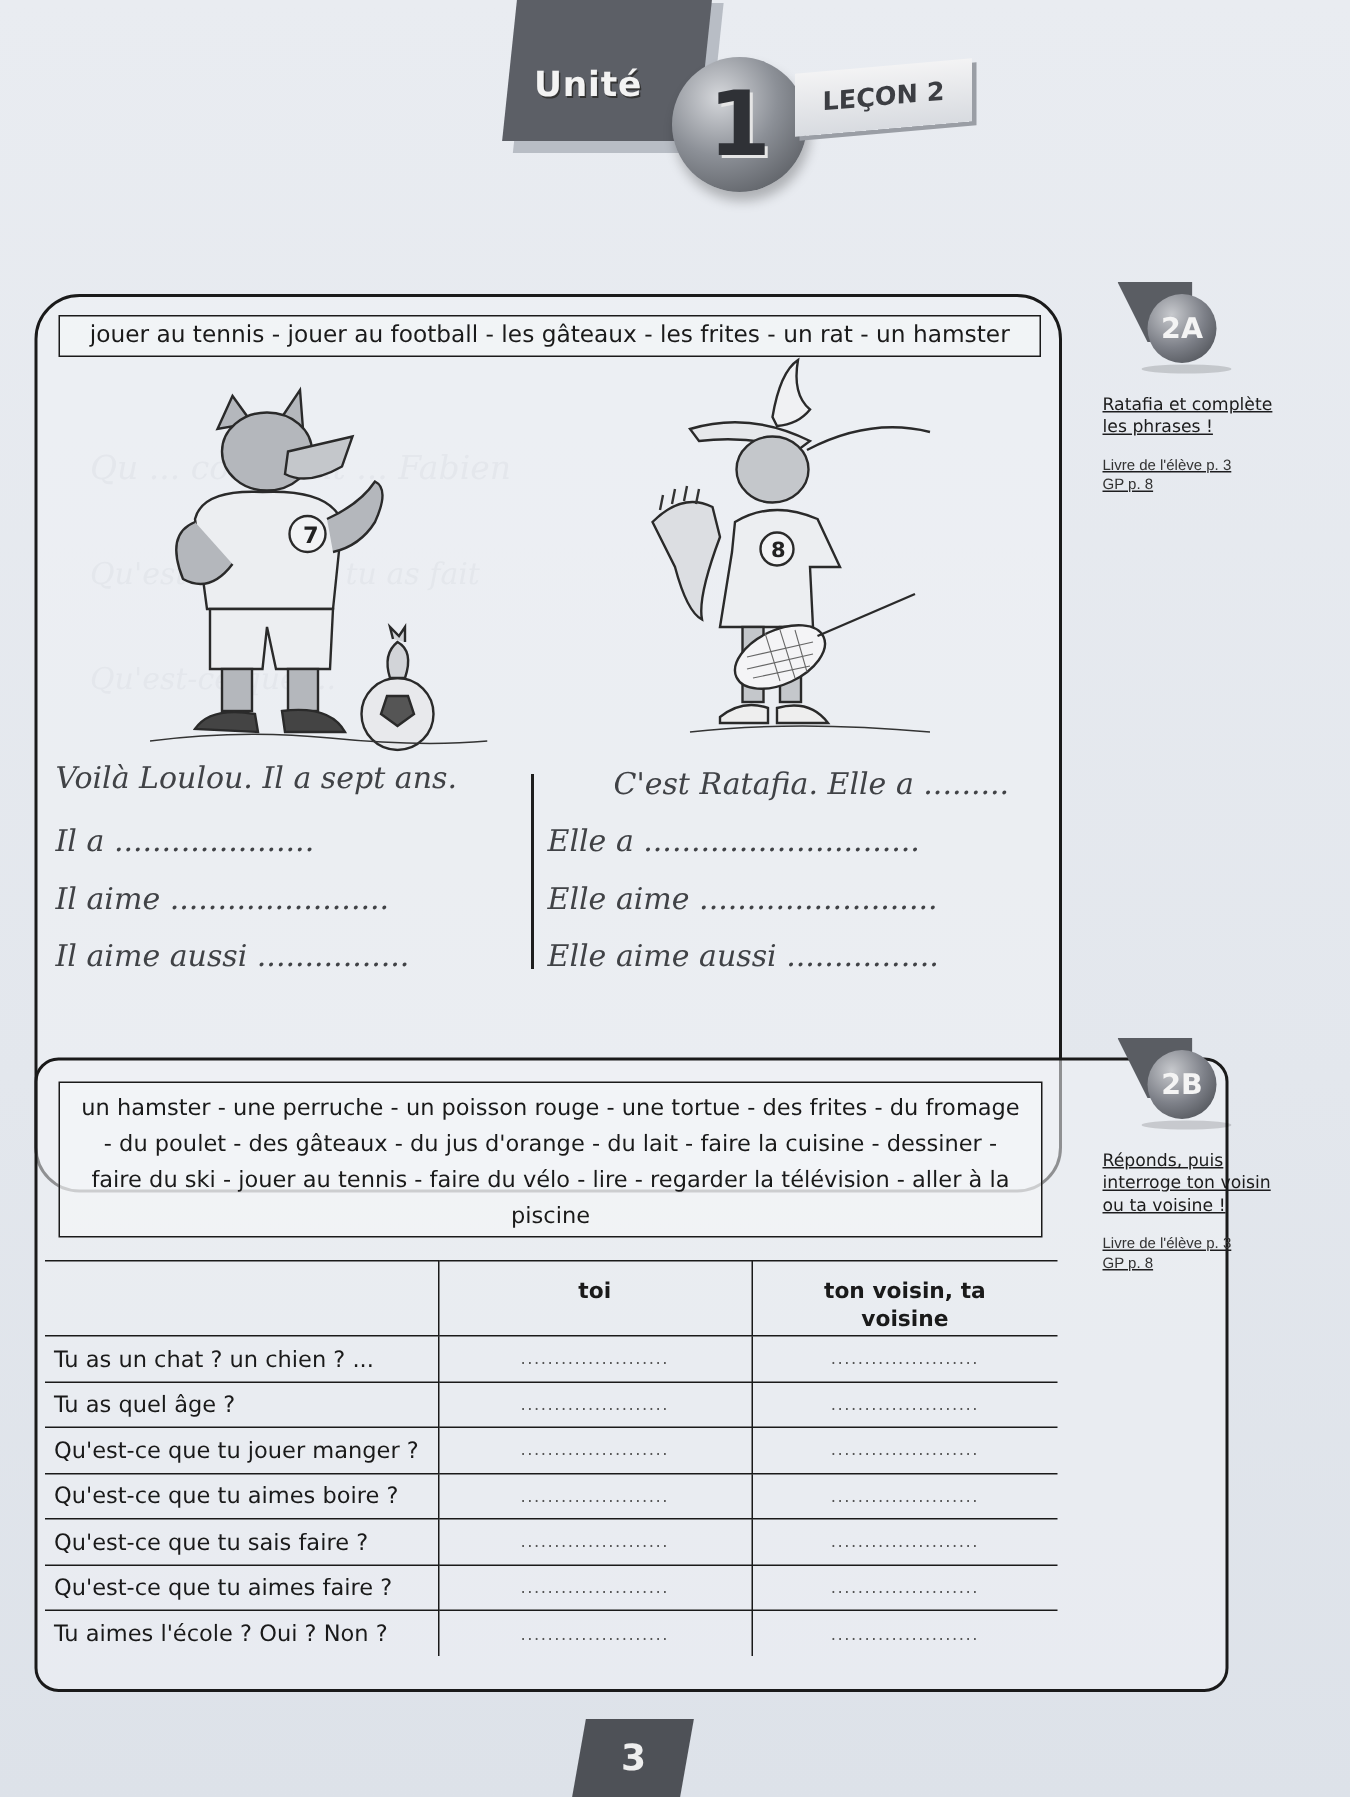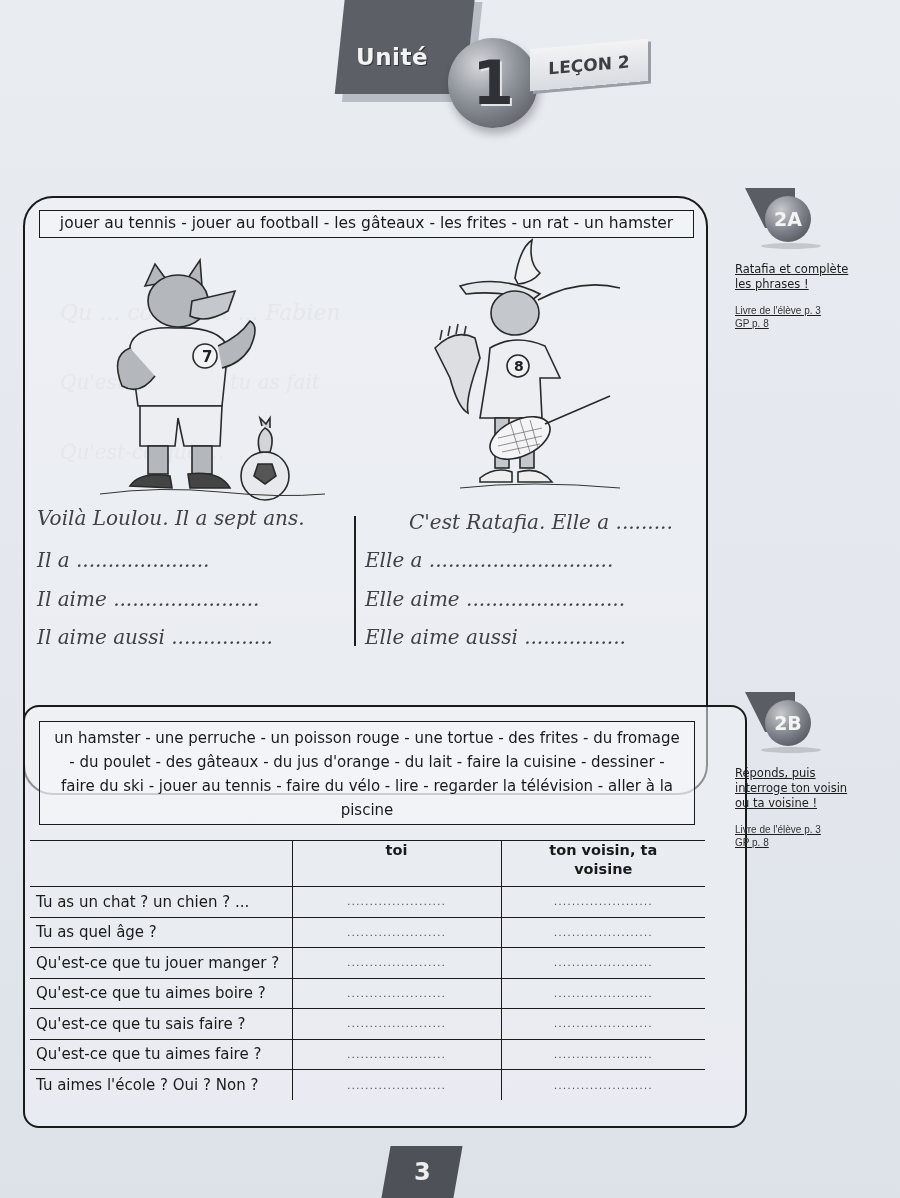--- a/index.html
+++ b/index.html
@@ -42,40 +42,40 @@
     display: flex; align-items: center; justify-content: center;
     font-family: "DejaVu Sans", sans-serif; font-weight: bold; font-size: 17px; color: #3c3e43;
   }
 
   
   .box {
     position: absolute; border: 2.5px solid #1a1a1a; border-radius: 16px;
     background: rgba(240,242,246,.55);
   }
   .box1 { left: 23px; top: 196px; width: 685px; height: 599px; border-radius: 30px; }
-  .box2 { left: 23px; top: 705px; width: 724px; height: 423px; }
+  .box2 { left: 23px; top: 705px; width: 796px; height: 423px; }
 
   .wordbank {
     position: absolute; border: 1.5px solid #1a1a1a;
     font-family: "DejaVu Sans", sans-serif; font-size: 15px; color: #1a1a1a;
     text-align: center; background: rgba(245,246,248,.6);
   }
   .wb1 { left: 14px; top: 12px; width: 655px; height: 28px; line-height: 25px; font-size: 15.5px; }
   .wb2 { left: 14px; top: 14px; width: 656px; height: 104px; padding: 4px 2px; line-height: 24px; font-size: 15px; }
 
   
   .illus { position: absolute; }
   .cursive { font-family: "DejaVu Serif", serif; font-style: italic; font-size: 20px; color: #404246; }
   .line { position: absolute; white-space: nowrap; }
   .divider { position: absolute; left: 329px; top: 318px; width: 2px; height: 130px; background: #1e1e1e; }
 
   
   .tbl { position: absolute; left: 5px; top: 133px; width: 675px; border-collapse: collapse; }
   .tbl td, .tbl th { border: 1.5px solid #1a1a1a; font-family: "DejaVu Sans", sans-serif; font-size: 15px; color: #1a1a1a; }
-  .tbl th { font-weight: bold; font-size: 14.5px; height: 46px; vertical-align: top; padding-top: 0; line-height: 19px; }
+  .tbl th { font-weight: bold; font-size: 14.5px; height: 46px; vertical-align: top; padding-top: 11px; line-height: 19px; }
   .tbl td { height: 30.5px; padding-left: 6px; }
   .tbl td.dots { text-align: center; color: #555; letter-spacing: 1px; font-size: 11px; padding-left: 0; }
   .tbl tr > *:first-child { border-left: none; }
   .tbl tr > *:last-child { border-right: none; }
   .tbl tr:last-child td { border-bottom: none; }
 
   
   .side { position: absolute; left: 735px; width: 160px; text-decoration: underline; }
   .badge { position: relative; width: 80px; height: 66px; margin-left: 10px; }
   .badge .flag { position: absolute; left: 0; top: 0; width: 50px; height: 40px; background: #5a5d63; clip-path: polygon(0 0,100% 0,100% 100%,40% 100%); }

